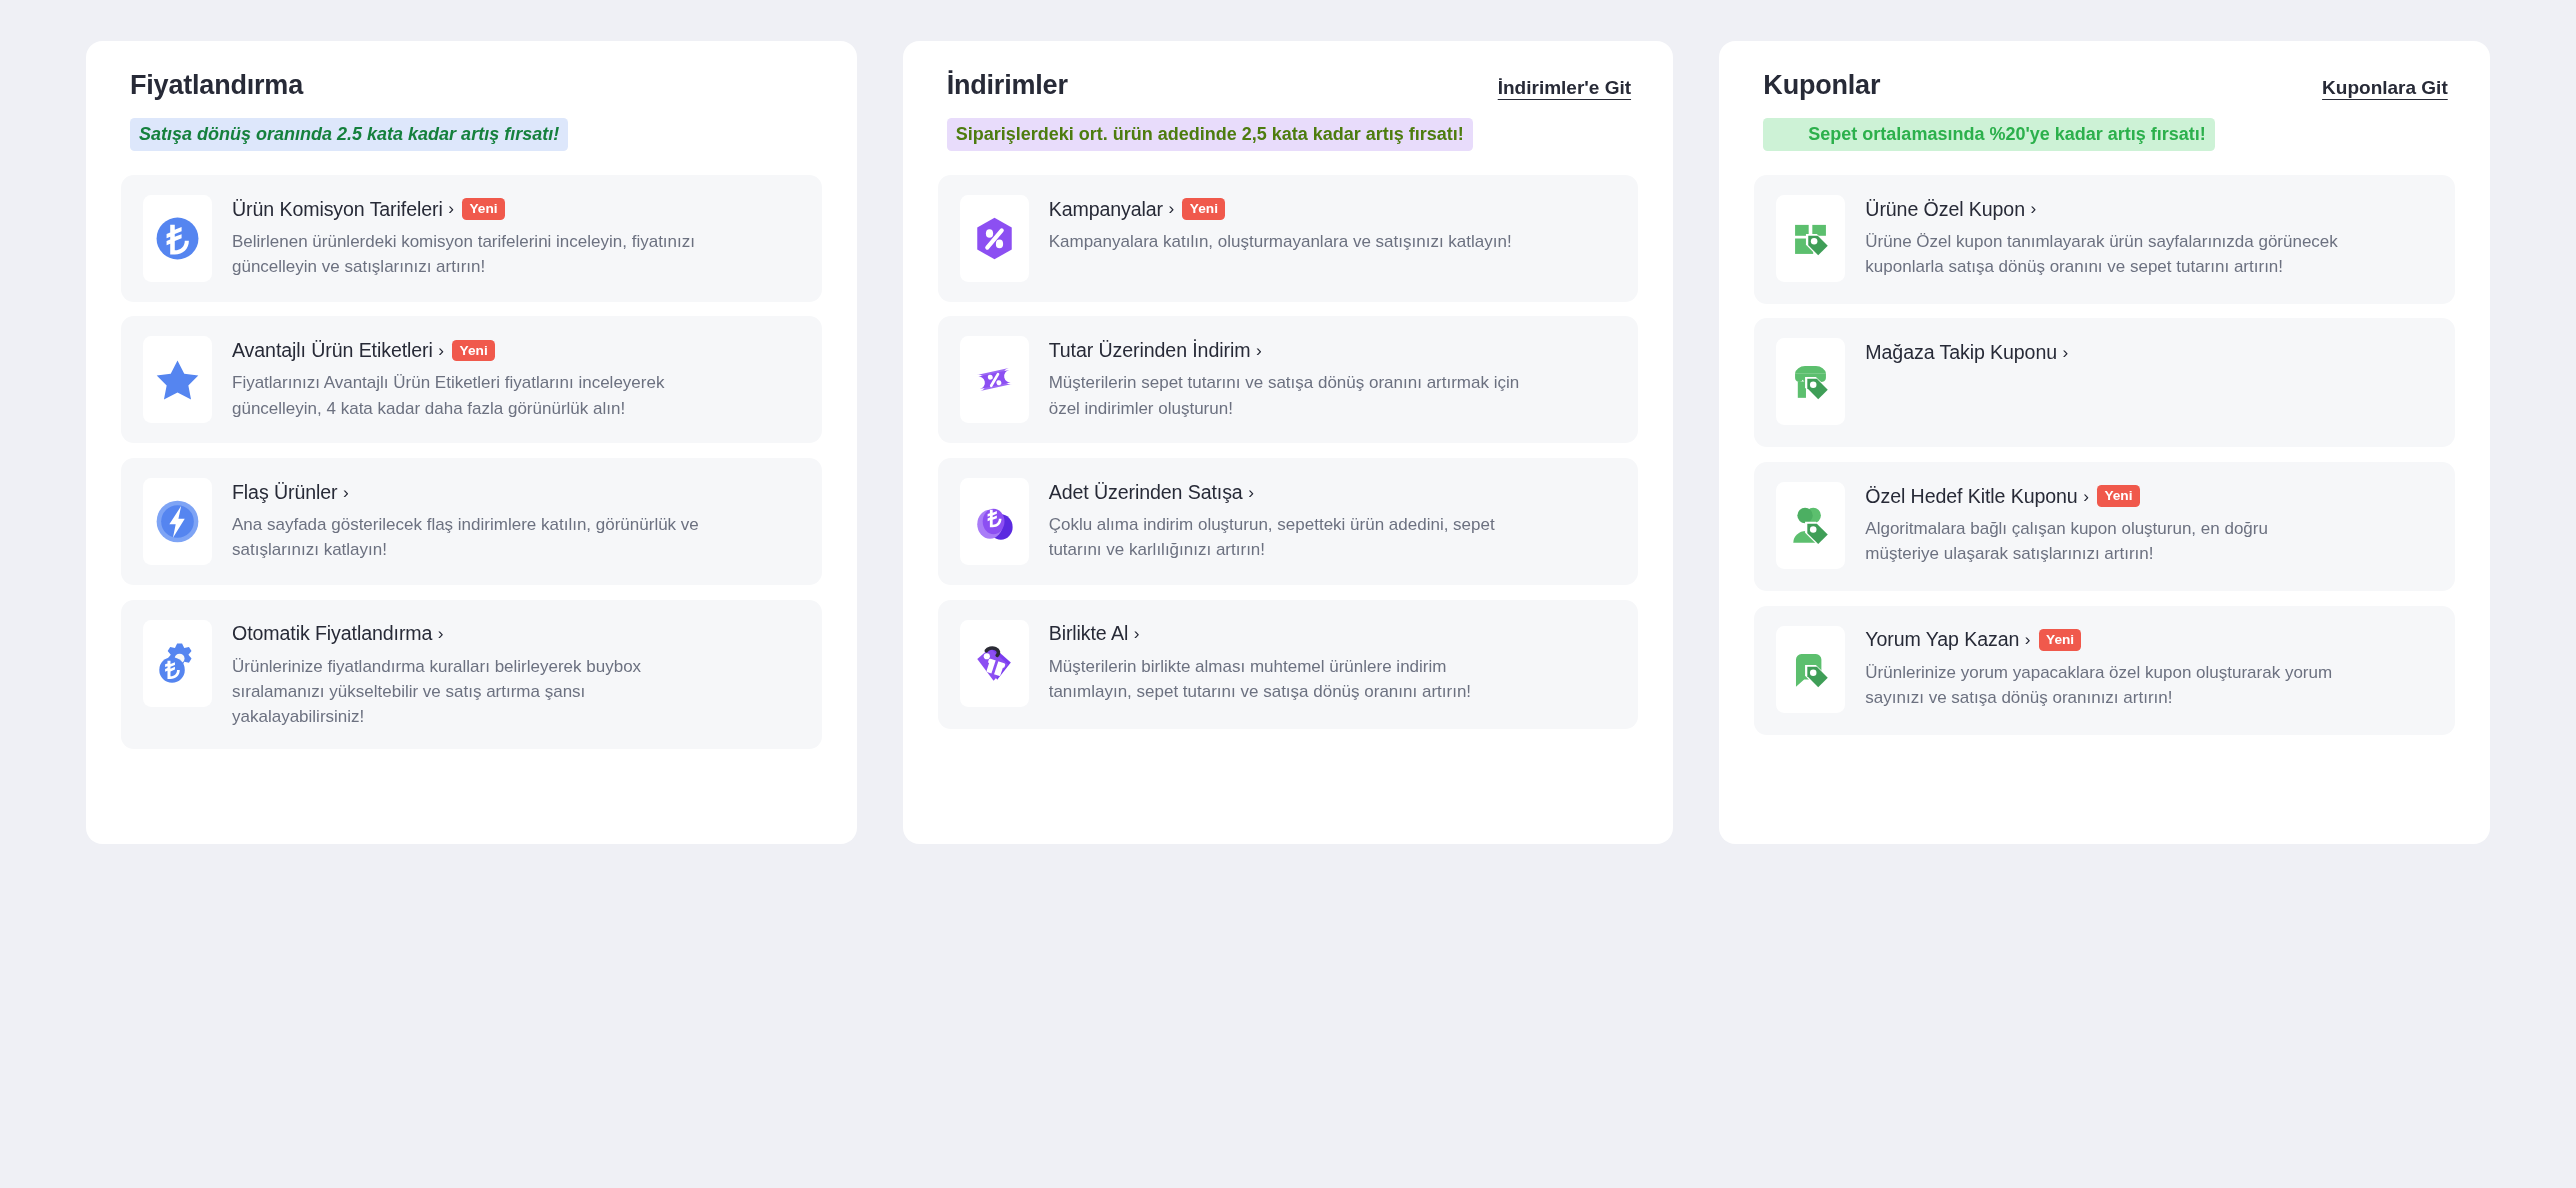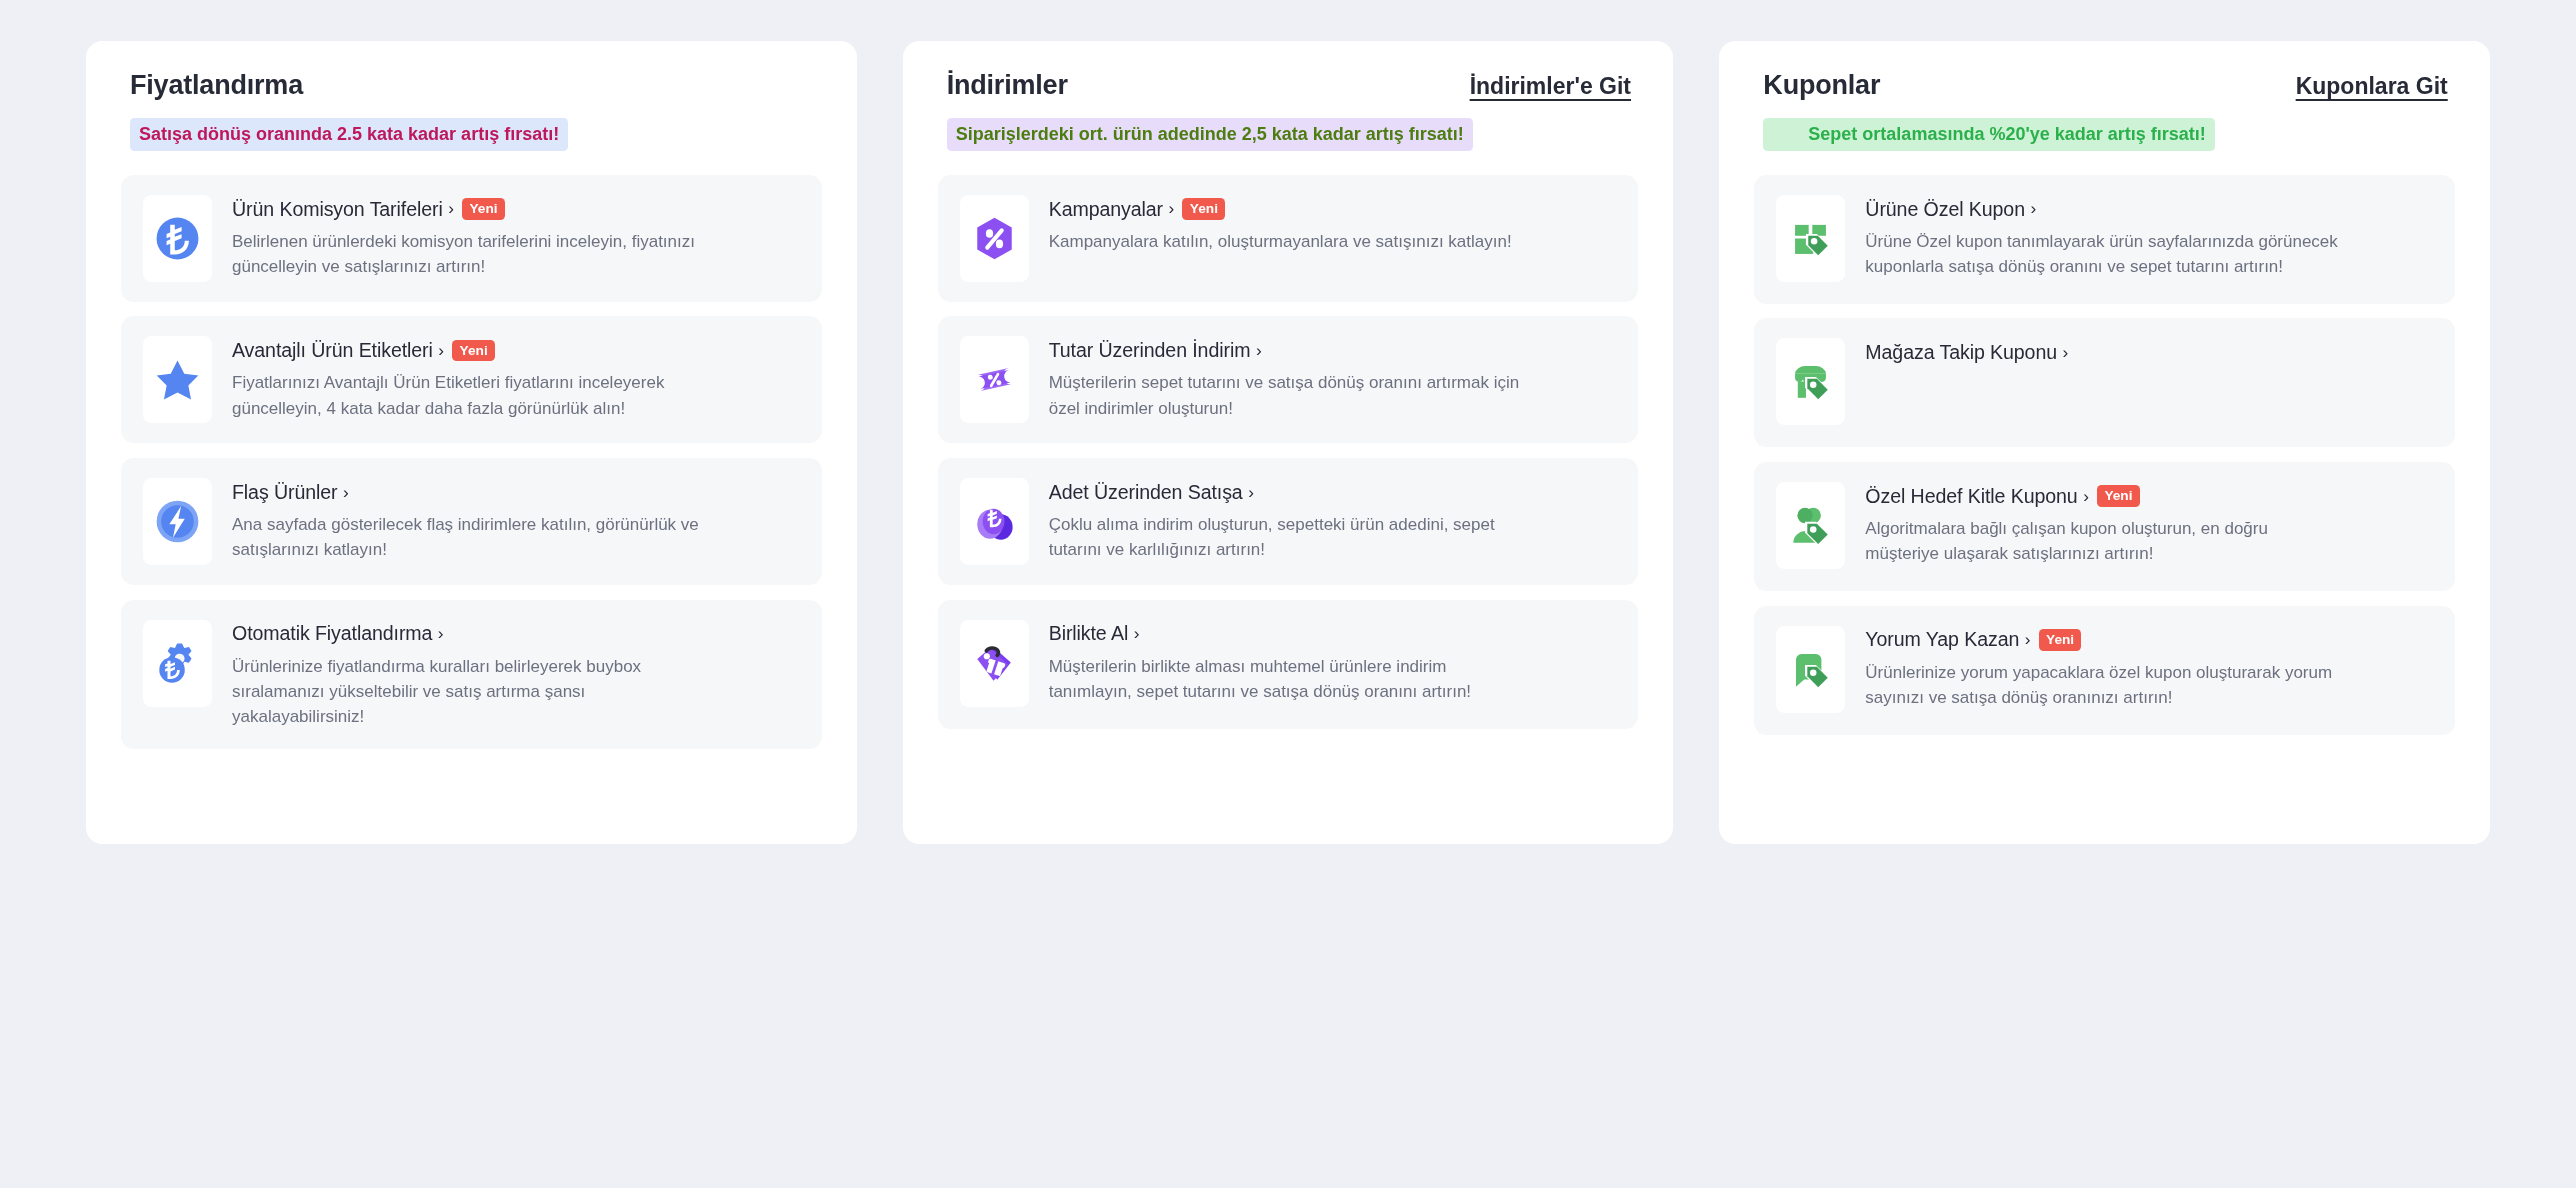--- a/index.html
+++ b/index.html
@@ -39,40 +39,40 @@
   }
 
   .panel-title {
     font-size: 27px;
     font-weight: bold;
     color: #272a37;
     letter-spacing: -0.2px;
   }
 
   .panel-link {
-    font-size: 23px;
+    font-size: 19px;
     font-weight: bold;
     color: #272a37;
     text-decoration: underline;
     text-underline-offset: 4.6px;
     cursor: pointer;
     white-space: nowrap;
   }
 
   .panel-banner {
     margin: 17.3px 7.3px 24px 9px;
     align-self: flex-start;
     border-radius: 4.6px;
     padding: 5.5px 9px 6.4px 9px;
     font-size: 18px;
     font-weight: bold;
     line-height: 1.15;
   }
 
-  .banner-blue   { background: #dde7fb; color: #be185d; }
+  .banner-blue   { background: #dde7fb; color: #15803d; font-style: italic; }
   .banner-purple { background: #e8dcfb; color: #4d7c0f; }
   .banner-green  { background: #cdf2d6; color: #2cb04c; padding-left: 45px; }
 
   .items {
     display: flex;
     flex-direction: column;
     gap: 14.6px;
     flex: 1 1 auto;
   }
 

